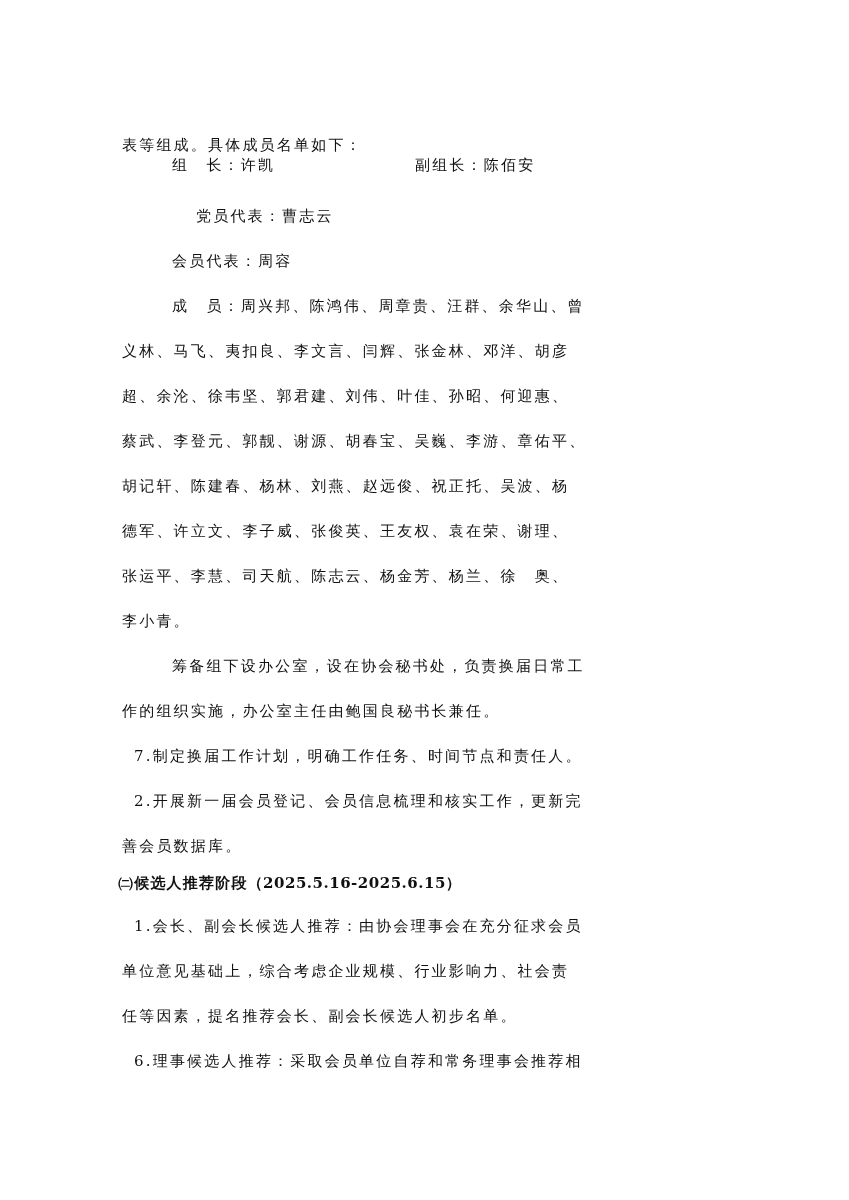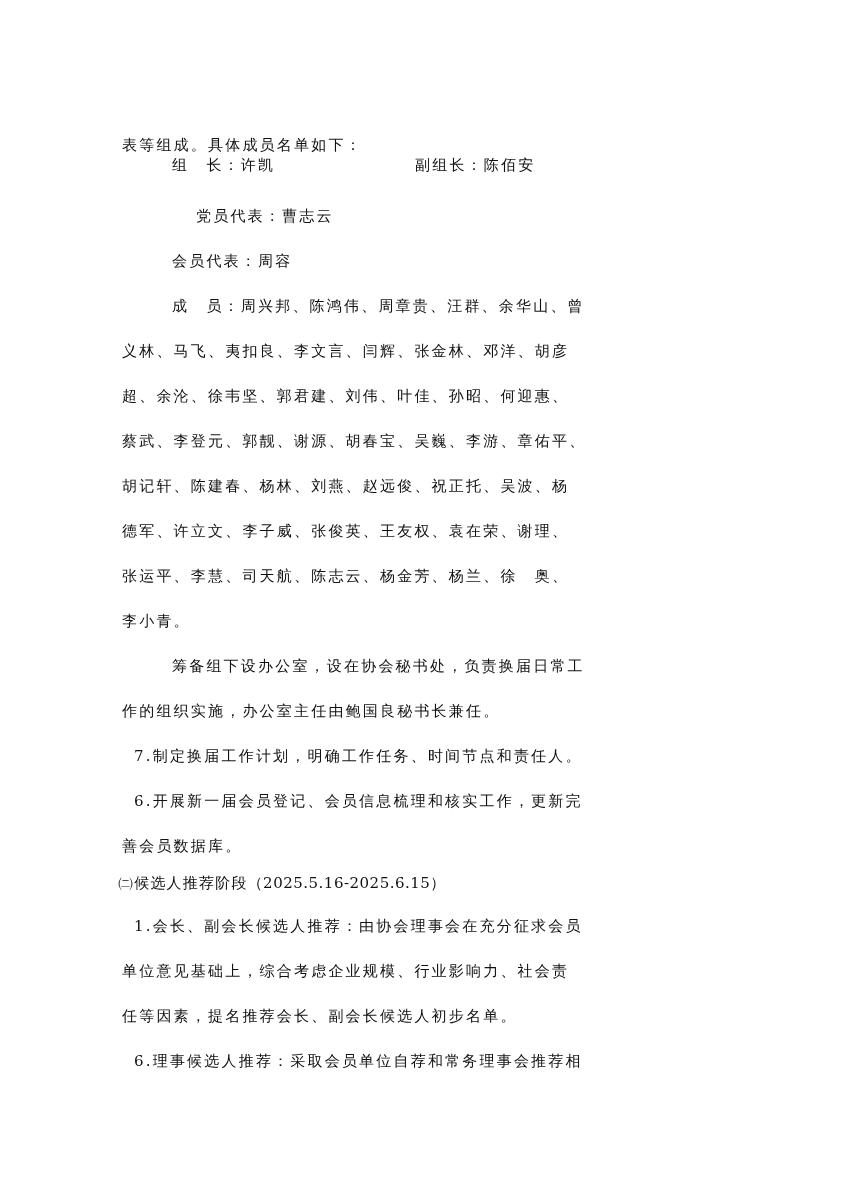--- a/index.html
+++ b/index.html
@@ -9,21 +9,21 @@
     color: #111111;
   }
   .line {
     position: absolute;
     font-size: 15px;
     line-height: 26px;
     letter-spacing: 2.2px;
     white-space: nowrap;
   }
   .col2 { position: absolute; left: 415px; top: 0; white-space: nowrap; }
-  .heading { font-weight: normal; letter-spacing: 1.2px; }
+  .heading { font-weight: bold; letter-spacing: 1.2px; }
   .date { letter-spacing: 0.5px; }
 </style>
 </head>
 <body>
 
 <div>
   <div class="line" style="left:122px; top:132px;">表等组成。具体成员名单如下：</div>
 
   <div class="line" style="left:172px; top:152px; height:26px; width:600px;">
     <span>组　长：许凯</span>
@@ -43,21 +43,21 @@
   <div class="line" style="left:122px; top:473px;">胡记轩、陈建春、杨林、刘燕、赵远俊、祝正托、吴波、杨</div>
   <div class="line" style="left:122px; top:518px;">德军、许立文、李子威、张俊英、王友权、袁在荣、谢理、</div>
   <div class="line" style="left:122px; top:563px;">张运平、李慧、司天航、陈志云、杨金芳、杨兰、徐　奥、</div>
   <div class="line" style="left:122px; top:608px;">李小青。</div>
 
   <div class="line" style="left:172px; top:653px;">筹备组下设办公室，设在协会秘书处，负责换届日常工</div>
   <div class="line" style="left:122px; top:698px;">作的组织实施，办公室主任由鲍国良秘书长兼任。</div>
 
   <div class="line" style="left:134px; top:743px;">7.制定换届工作计划，明确工作任务、时间节点和责任人。</div>
 
-  <div class="line" style="left:134px; top:788px;">6.开展新一届会员登记、会员信息梳理和核实工作，更新完</div>
+  <div class="line" style="left:134px; top:788px;">2.开展新一届会员登记、会员信息梳理和核实工作，更新完</div>
   <div class="line" style="left:122px; top:833px;">善会员数据库。</div>
 
   <div class="line heading" style="left:118px; top:870px;">
     <span>㈡候选人推荐阶段</span><span class="date">（2025.5.16-2025.6.15）</span>
   </div>
 
   <div class="line" style="left:134px; top:913px;">1.会长、副会长候选人推荐：由协会理事会在充分征求会员</div>
   <div class="line" style="left:122px; top:958px;">单位意见基础上，综合考虑企业规模、行业影响力、社会责</div>
   <div class="line" style="left:122px; top:1003px;">任等因素，提名推荐会长、副会长候选人初步名单。</div>
 

